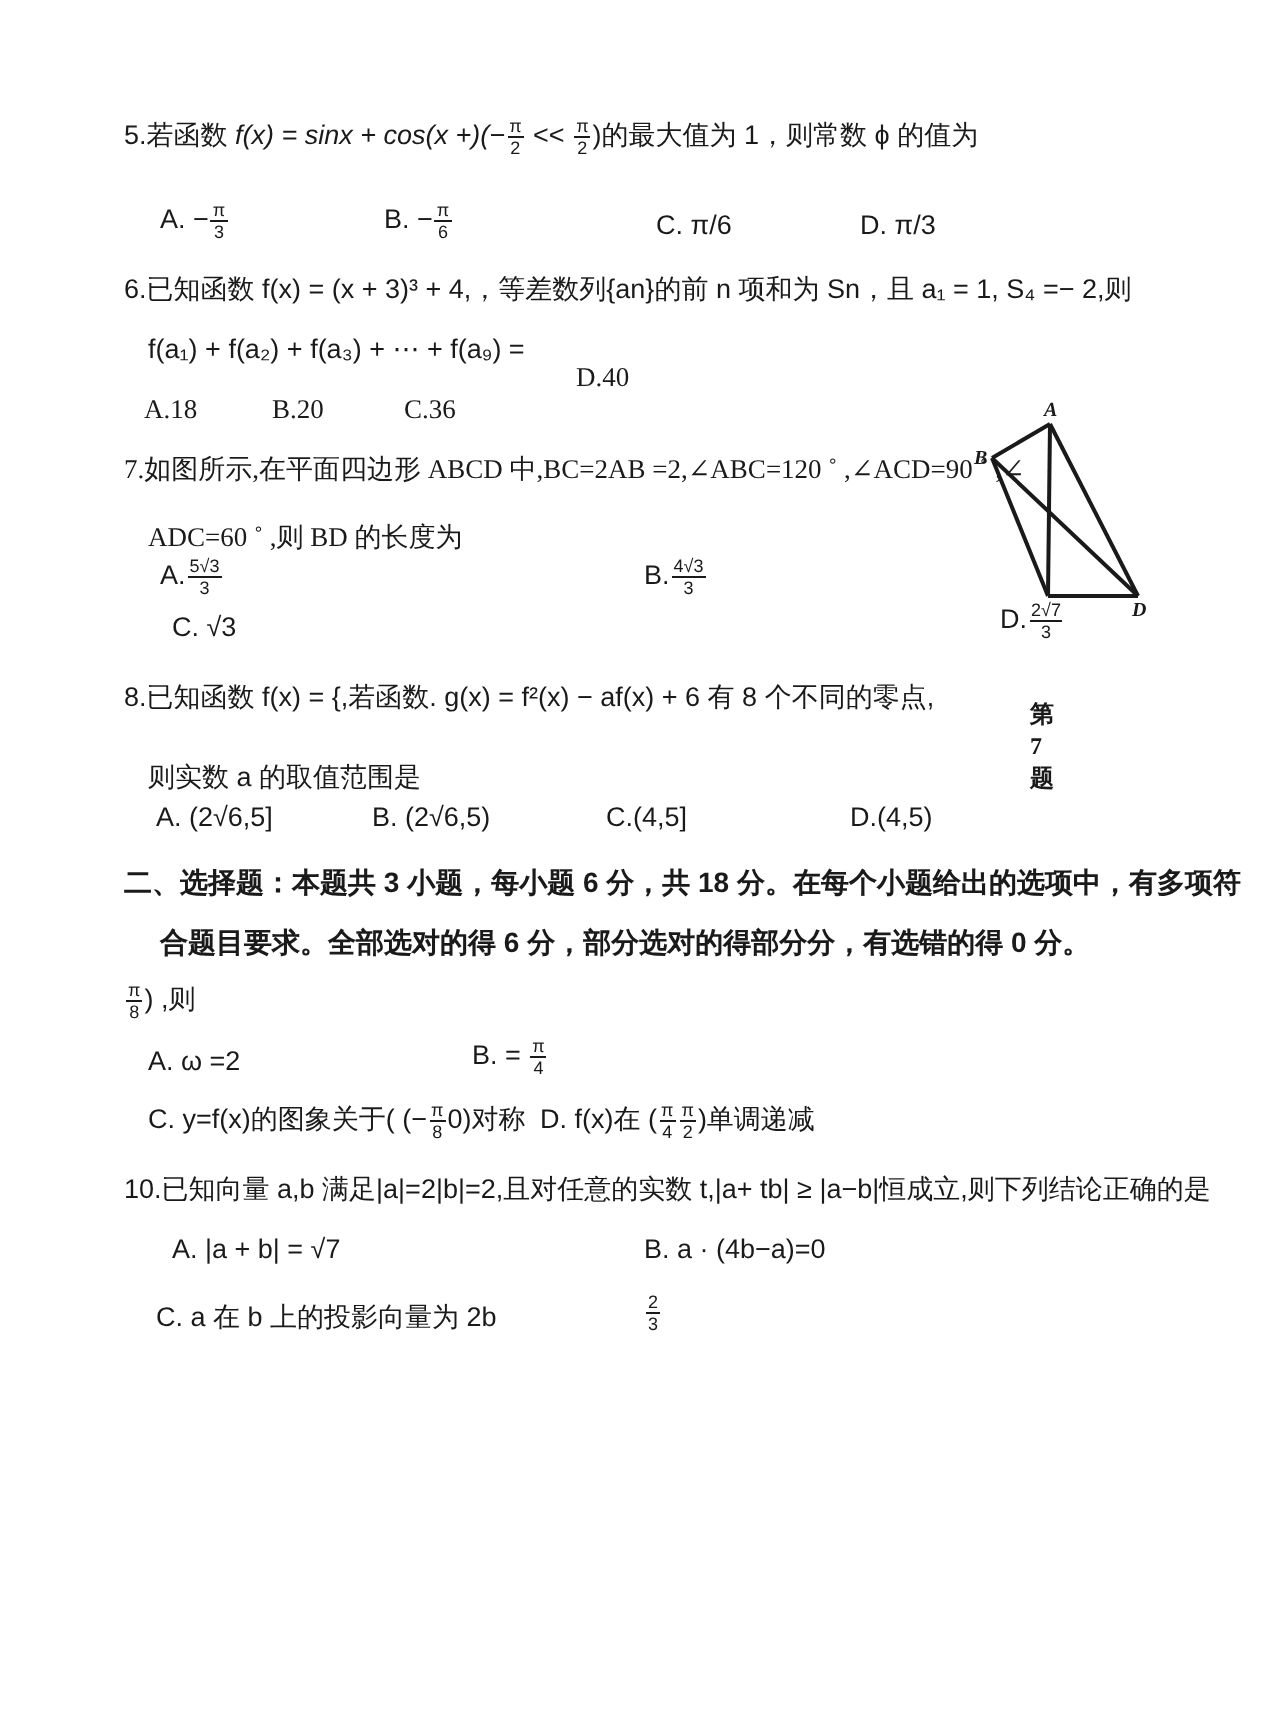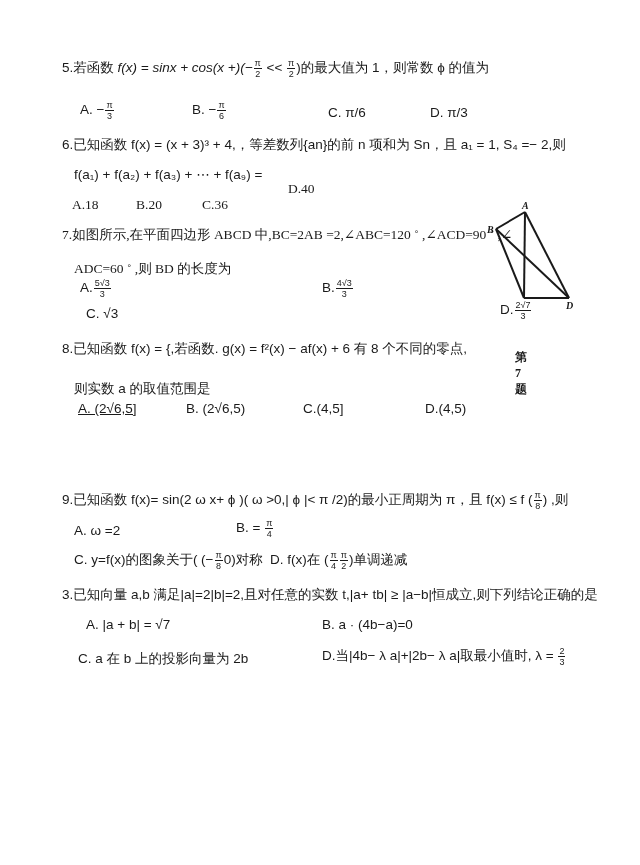--- a/index.html
+++ b/index.html
@@ -59,33 +59,35 @@
   </svg>
   <span class="figlabel" style="left:522px; top:200px;">A</span>
   <span class="figlabel" style="left:487px; top:224px;">B</span>
   <span class="figlabel" style="left:566px; top:300px;">D</span>
   <span class="caption" style="left:515px; top:317px;margin-top:32px;">第 7 题</span>
 
   <div class="line sans" style="left:62px; top:334px; line-height:30px;">
     <span>8.已知函数 f(x) = {</span><span>,若函数. g(x) = f²(x) − af(x) + 6 有 8 个不同的零点,</span>
   </div>
   <div class="line sans" style="left:74px; top:380px;">则实数 a 的取值范围是</div>
-  <div class="line sans" style="left:78px; top:400px;text-decoration:underline;">A. (2√6,5]</div>
+  <div class="line sans" style="left:78px; top:400px;">A. (2√6,5]</div>
   <div class="line sans" style="left:186px; top:400px;">B. (2√6,5)</div>
   <div class="line sans" style="left:303px; top:400px;">C.(4,5]</div>
   <div class="line sans" style="left:425px; top:400px;">D.(4,5)</div>
 
+  <div class="line sans bold" style="left:62px; top:432px; font-size:14px;">二、选择题：本题共 3 小题，每小题 6 分，共 18 分。在每个小题给出的选项中，有多项符</div>
+  <div class="line sans bold" style="left:80px; top:462px; font-size:14px;">合题目要求。全部选对的得 6 分，部分选对的得部分分，有选错的得 0 分。</div>
 
   <div class="line sans" style="left:62px; top:490px;">
-    <span>9.已知函数 f(x)= sin(2 ω x+ ϕ )( ω &gt;0,| ϕ |&lt; π /2)的最小正周期为 π，且 f(x) ≤ f (</span><span class="frac"><span class="num">π</span><span class="den">8</span></span><span>) ,则</span>
+    <span class="frac"><span class="num">π</span><span class="den">8</span></span><span>) ,则</span>
   </div>
   <div class="line sans" style="left:74px; top:522px;">A. ω =2</div>
   <div class="line sans" style="left:236px; top:518px;"><span>B. = </span><span class="frac"><span class="num">π</span><span class="den">4</span></span></div>
   <div class="line sans" style="left:74px; top:550px;"><span>C. y=f(x)的图象关于( (−</span><span class="frac"><span class="num">π</span><span class="den">8</span></span><span>0)对称</span></div>
   <div class="line sans" style="left:270px; top:550px;"><span>D. f(x)在 (</span><span class="frac"><span class="num">π</span><span class="den">4</span></span><span class="frac"><span class="num">π</span><span class="den">2</span></span><span>)单调递减</span></div>
 
-  <div class="line sans" style="left:62px; top:586px;">3.已知向量 a,b 满足|a|=2|b|=2,且对任意的实数 t,|a+ tb| ≥ |a−b|恒成立,则下列结论正确的是</div>
+  <div class="line sans" style="left:62px; top:586px;">10.已知向量 a,b 满足|a|=2|b|=2,且对任意的实数 t,|a+ tb| ≥ |a−b|恒成立,则下列结论正确的是</div>
   <div class="line sans" style="left:86px; top:616px;">A. |a + b| = √7</div>
   <div class="line sans" style="left:322px; top:616px;">B. a · (4b−a)=0</div>
   <div class="line sans" style="left:78px; top:650px;">C. a 在 b 上的投影向量为 2b</div>
-  <div class="line sans" style="left:322px; top:646px;"><span>D.当|4b− λ a|+|2b− λ a|取最小值时, λ = </span><span class="frac"><span class="num">2</span><span class="den">3</span></span></div>
+  <div class="line sans" style="left:322px; top:646px;"><span class="frac"><span class="num">2</span><span class="den">3</span></span></div>
 
 </div>
 
 </body></html>

